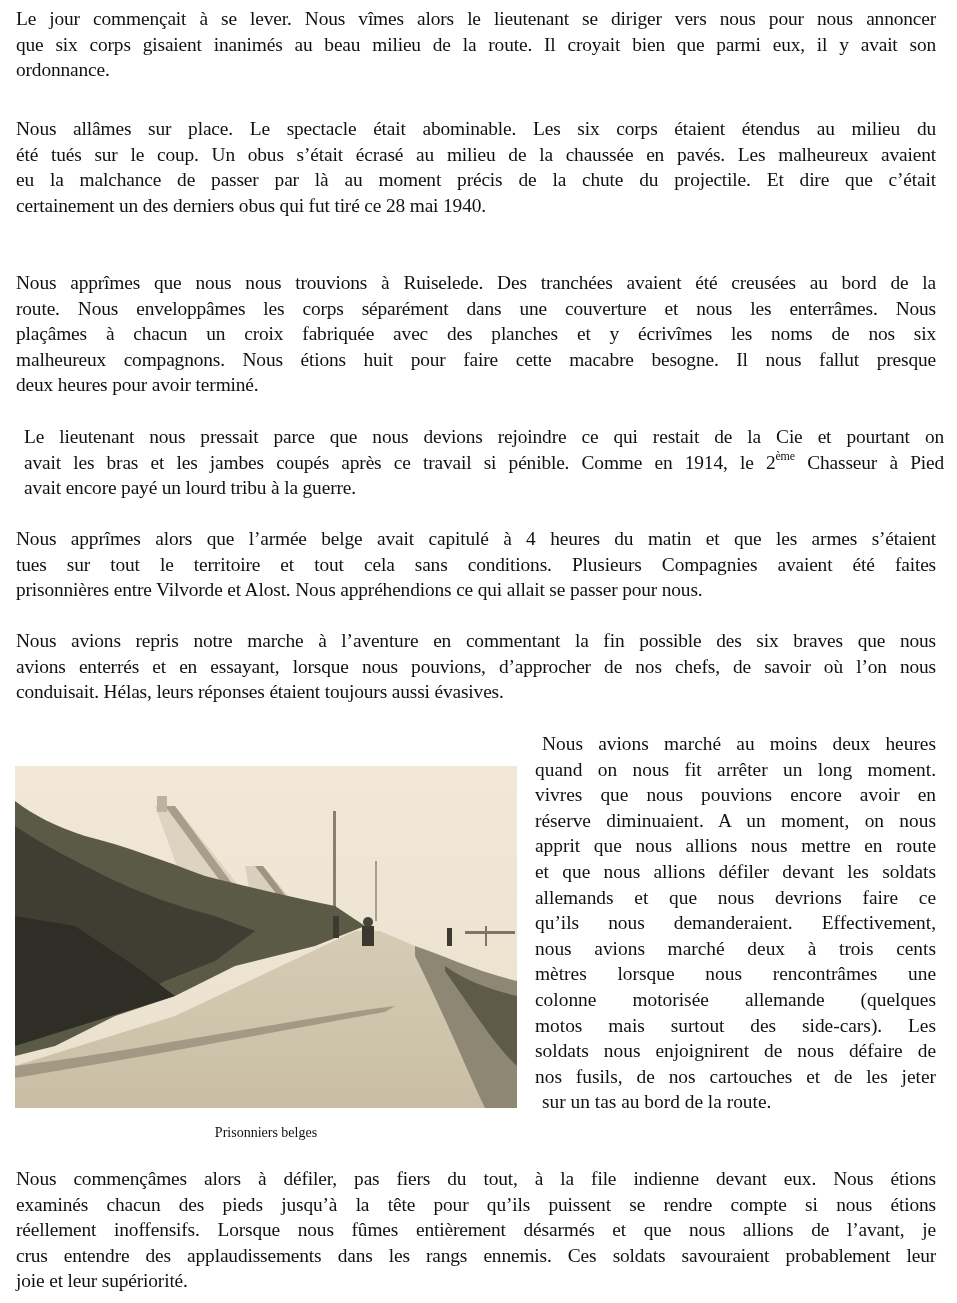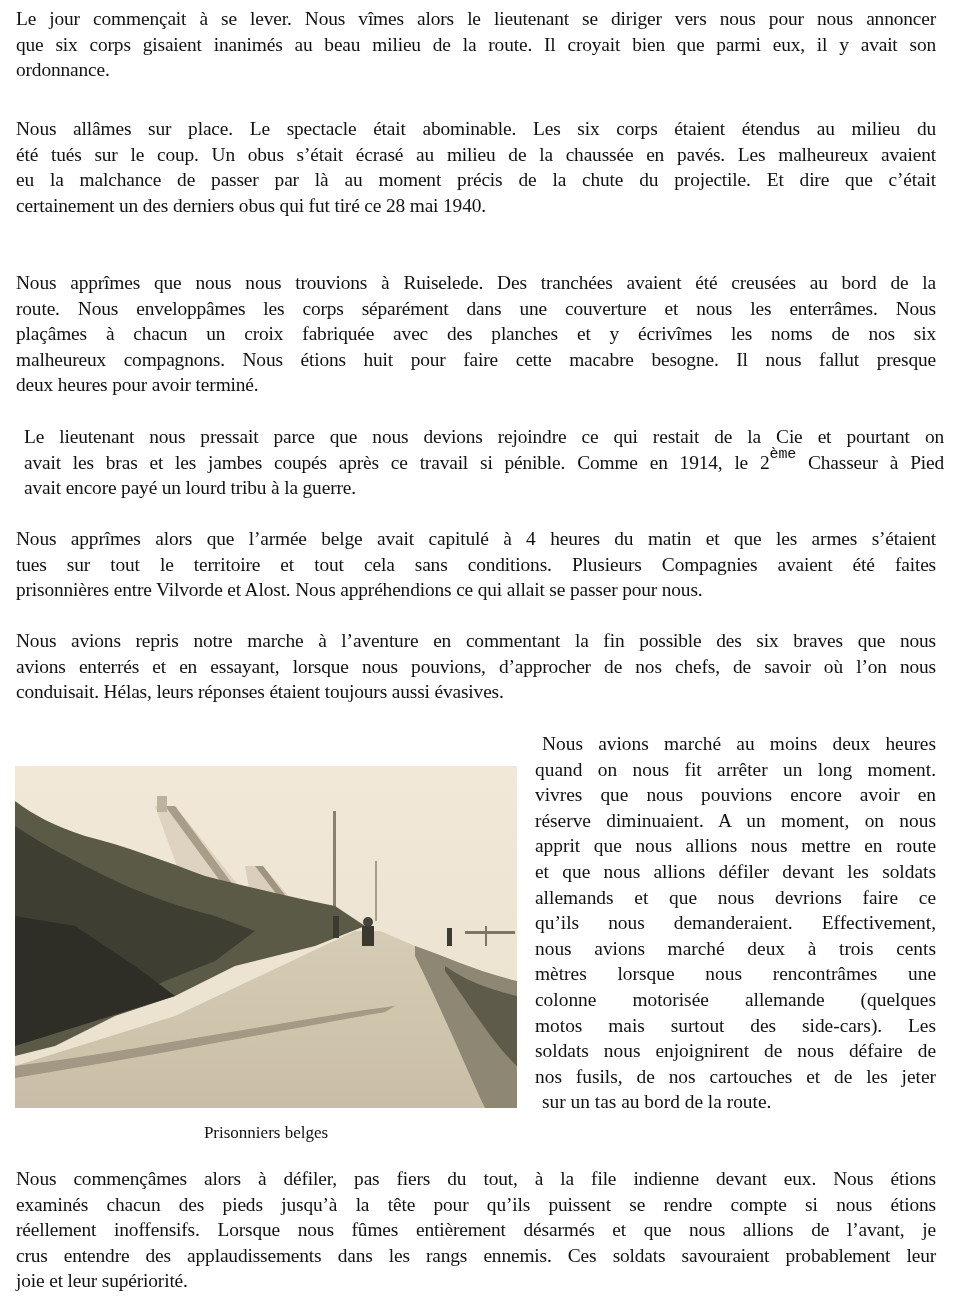--- a/index.html
+++ b/index.html
@@ -35,24 +35,23 @@
       display: block;
       text-align: justify;
       text-align-last: justify;
       white-space: nowrap;
       height: 25.6px;
     }
     .para .line.last {
       text-align-last: left;
     }
     sup {
-      font-size: 15px;
+      font-size: 12px;
       line-height: 0;
       vertical-align: 0.75em;
-      font-family: Liberation Mono, monospace;
     }
     .right-col {
       position: absolute;
       left: 535px;
       top: 731px;
       width: 401px;
       font-size: 19.4px;
       line-height: 25.6px;
       margin: 0;
     }
@@ -83,21 +82,21 @@
       overflow: hidden;
       background: linear-gradient(180deg, #efe6d6 0%, #ebe2d0 30%, #d8ceb8 55%, #cdc3ac 100%);
     }
     .photo svg { display: block; }
     .caption {
       position: absolute;
       left: 15px;
       width: 502px;
       top: 1125px;
       text-align: center;
-      font-size: 17px;
+      font-size: 14px;
       line-height: 16px;
       color: #111;
     }
   </style>
 </head>
 <body>
 
 <div class="page">
 
   <p class="para" style="top:6px;">

